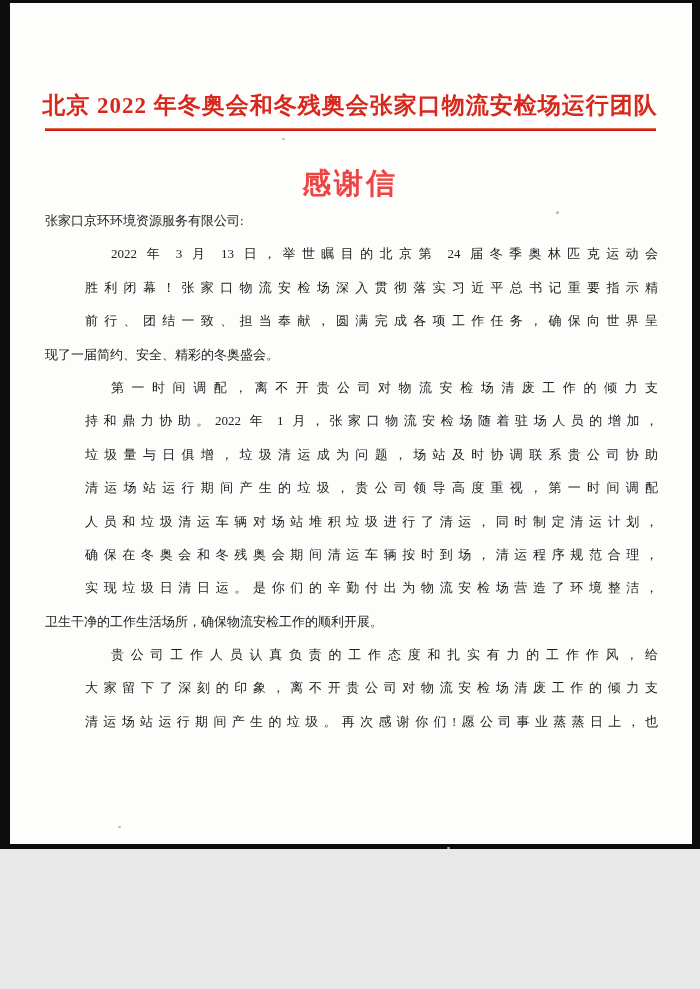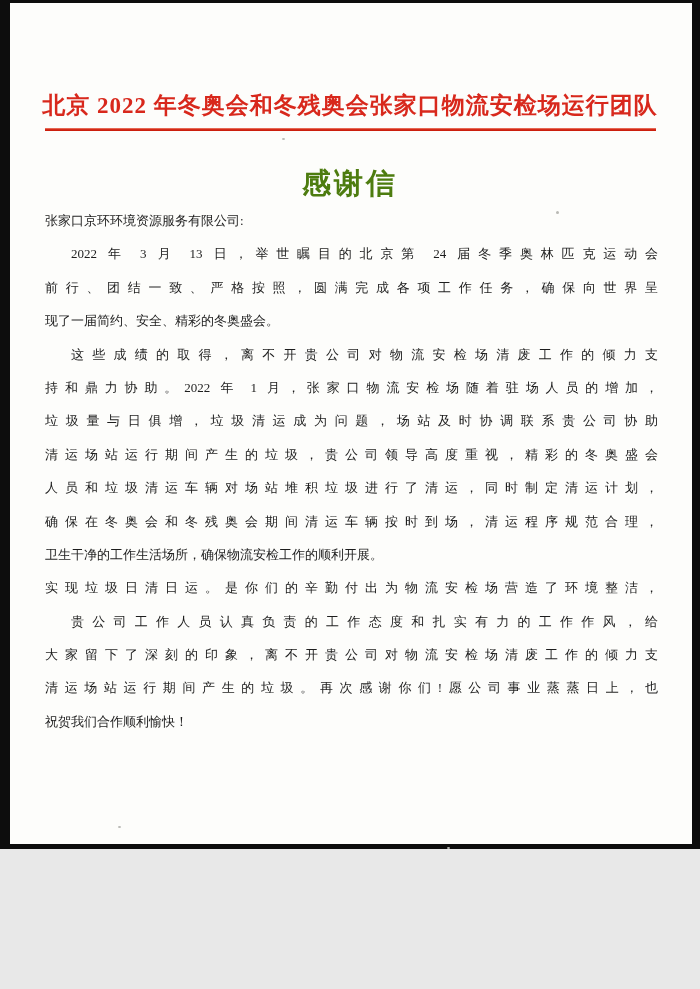--- a/index.html
+++ b/index.html
@@ -11,31 +11,31 @@
     text-align:center;font-weight:700;font-size:23px;letter-spacing:1px;
     color:#d8281c;font-family:"Liberation Serif","DejaVu Serif",serif;
   }
   .banner-rule{
     position:absolute;left:45px;right:44px;top:128px;height:3px;
     background:linear-gradient(180deg,#ef8672 0%,#d0210f 55%,#c81d0c 100%);
   }
   .letter-title{
     position:absolute;left:0;right:0;top:164px;height:40px;
     text-align:center;font-size:29px;font-weight:600;letter-spacing:3px;
-    color:#4d7c0f;font-family:"DejaVu Sans","Liberation Sans",sans-serif;
+    color:#ef4444;font-family:"DejaVu Sans","Liberation Sans",sans-serif;
   }
   .letter-body{
     position:absolute;left:45px;width:613px;top:204px;
     font-size:13px;color:#1d1d1d;
   }
   .bline{
     height:33.4px;line-height:33.4px;
     text-align:left;overflow:visible;
   }
-  .bline.fill{text-align:justify;text-align-last:justify;}
+  .bline.fill{text-align:justify;text-align-last:justify;margin-left:40px;}
   .bline.indent{text-indent:2em;}
   .sign-org{
     position:absolute;right:58px;top:867px;width:260px;height:30px;
     text-align:left;font-size:19px;letter-spacing:2px;color:#1d1d1d;
   }
   .sign-date{
     position:absolute;right:62px;top:901px;width:260px;height:30px;
     text-align:right;font-size:18px;letter-spacing:1px;color:#0ea5e9;
   }
   .handwriting{
@@ -57,38 +57,38 @@
   <div class="banner-rule"></div>
 
   <div class="letter-title">感谢信</div>
 
   <div class="letter-body">
       <div>
         <div class="bline">张家口京环环境资源服务有限公司:</div>
       </div>
       <div>
         <div class="bline indent fill">2022 年 3 月 13 日，举世瞩目的北京第 24 届冬季奥林匹克运动会</div>
-        <div class="bline fill">前行、团结一致、严格按照，圆满完成各项工作任务，确保向世界呈</div>
+        <div class="bline fill">胜利闭幕！张家口物流安检场深入贯彻落实习近平总书记重要指示精</div>
+        <div class="bline fill">前行、团结一致、担当奉献，圆满完成各项工作任务，确保向世界呈</div>
         <div class="bline">现了一届简约、安全、精彩的冬奥盛会。</div>
       </div>
       <div>
-        <div class="bline indent fill">这些成绩的取得，离不开贵公司对物流安检场清废工作的倾力支</div>
+        <div class="bline indent fill">第一时间调配，离不开贵公司对物流安检场清废工作的倾力支</div>
         <div class="bline fill">持和鼎力协助。2022 年 1 月，张家口物流安检场随着驻场人员的增加，</div>
         <div class="bline fill">垃圾量与日俱增，垃圾清运成为问题，场站及时协调联系贵公司协助</div>
-        <div class="bline fill">清运场站运行期间产生的垃圾，贵公司领导高度重视，精彩的冬奥盛会</div>
+        <div class="bline fill">清运场站运行期间产生的垃圾，贵公司领导高度重视，第一时间调配</div>
         <div class="bline fill">人员和垃圾清运车辆对场站堆积垃圾进行了清运，同时制定清运计划，</div>
         <div class="bline fill">确保在冬奥会和冬残奥会期间清运车辆按时到场，清运程序规范合理，</div>
+        <div class="bline fill">实现垃圾日清日运。是你们的辛勤付出为物流安检场营造了环境整洁，</div>
         <div class="bline">卫生干净的工作生活场所，确保物流安检工作的顺利开展。</div>
-        <div class="bline fill">实现垃圾日清日运。是你们的辛勤付出为物流安检场营造了环境整洁，</div>
       </div>
       <div>
         <div class="bline indent fill">贵公司工作人员认真负责的工作态度和扎实有力的工作作风，给</div>
         <div class="bline fill">大家留下了深刻的印象，离不开贵公司对物流安检场清废工作的倾力支</div>
         <div class="bline fill">清运场站运行期间产生的垃圾。再次感谢你们!愿公司事业蒸蒸日上，也</div>
-        <div class="bline">祝贺我们合作顺利愉快！</div>
       </div>
     </div>
 
   <svg class="handwriting" viewBox="0 0 160 70" fill="none" stroke="#2a2a2a" stroke-width="3.1" stroke-linecap="round" stroke-linejoin="round">
 
     <path d="M44,8 C34,14 24,18 18,22 C28,18 38,17 39,22 C40,27 30,31 24,33 C34,30 44,31 45,37 C46,43 34,48 22,49 C14,50 5,47 1,42"></path>
 
     <path d="M74,4 C72,12 70,20 64,28 C70,24 80,23 82,28 C84,34 76,38 69,37 C64,36 64,31 69,30"></path>
     <path d="M61,46 C65,43 70,42 74,45 C78,48 74,53 67,53 C62,53 60,50 63,47"></path>
     <path d="M77,44 C81,47 83,51 81,55"></path>

